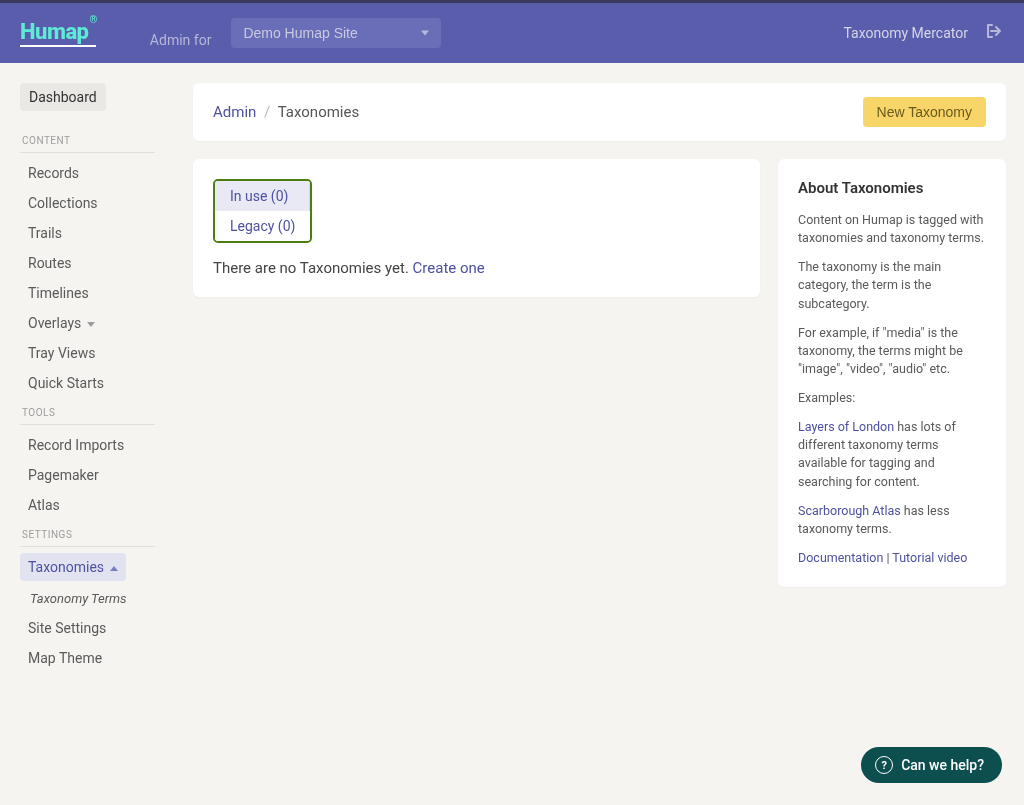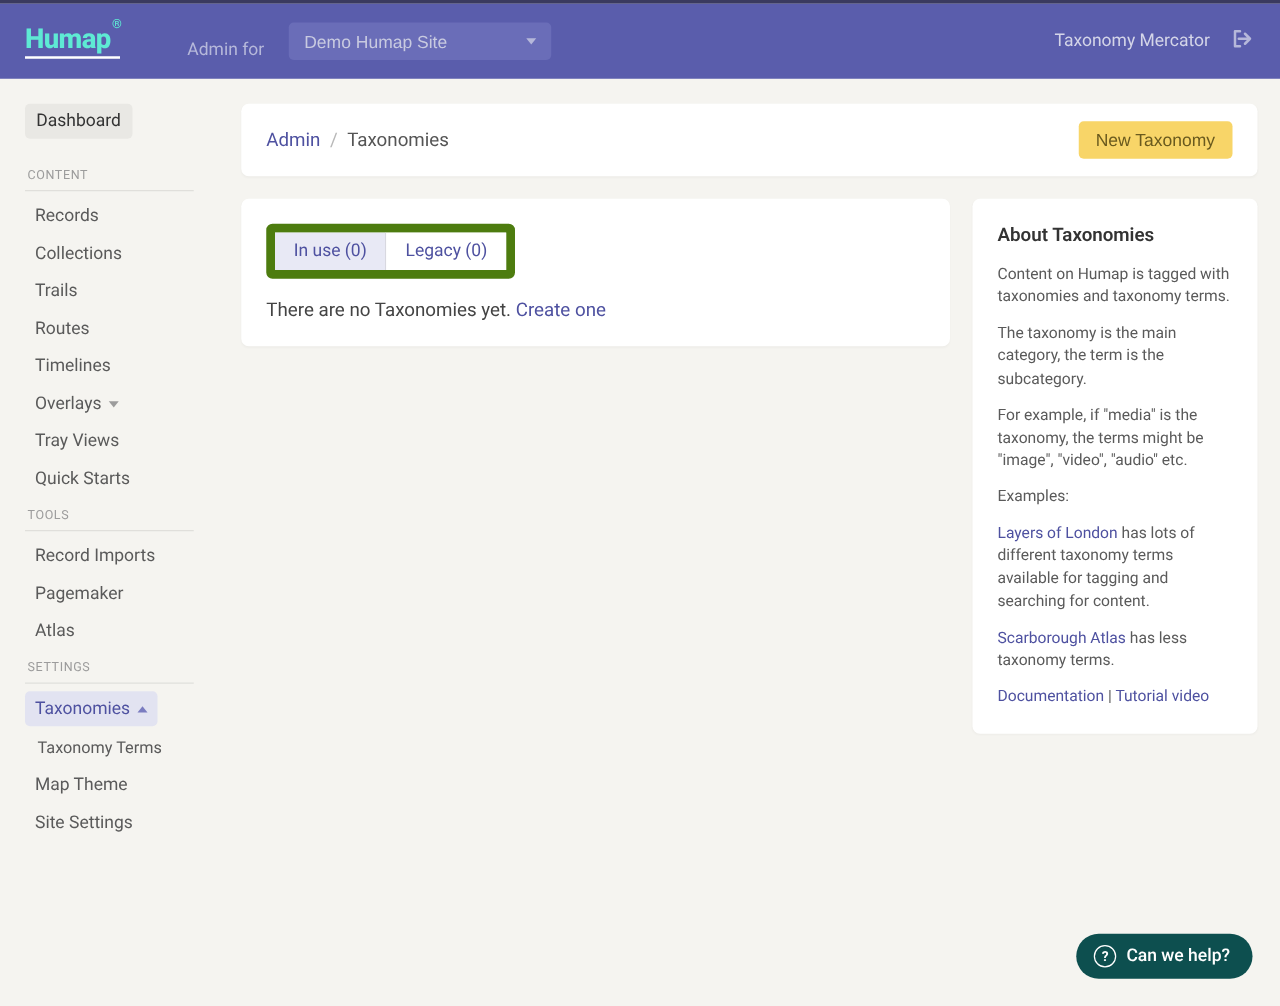--- a/index.html
+++ b/index.html
@@ -24,37 +24,37 @@
     
     
     .sidebar { width: 175px; padding: 20px 0 0 20px; }
     .sidebar-item { display: block; color: #5a5a5a; font-size: 14px; padding: 6px 8px; margin-bottom: 2px; cursor: pointer; border-radius: 4px; }
     .sidebar-item.dash { background: #e9e8e4; color: #333; display: inline-block; padding: 6px 9px; margin-bottom: 14px; }
     .sidebar-heading { color: #9c9c9c; font-size: 10px; letter-spacing: 0.5px; margin: 10px 0 6px 2px; text-transform: uppercase; }
     .sidebar-divider { border: none; border-top: 1px solid #e0dfdb; margin: 2px 20px 6px 0; }
     .sidebar-item.with-caret::after { content: ''; display: inline-block; margin-left: 6px; width: 0; height: 0; border-left: 4px solid transparent; border-right: 4px solid transparent; border-top: 5px solid #9c9c9c; vertical-align: middle; }
     .sidebar-item.active { background: #e2e3f1; color: #4e51a0; display: inline-block; }
     .sidebar-item.active.up::after { content: ''; display: inline-block; margin-left: 6px; width: 0; height: 0; border-left: 4px solid transparent; border-right: 4px solid transparent; border-bottom: 5px solid #7a7cc0; vertical-align: middle; }
-    .sidebar-sub { padding-left: 10px; font-size: 13px; color: #5a5a5a; margin-top: 2px; }
+    .sidebar-sub { padding-left: 10px; font-size: 13px; color: #5a5a5a; margin-top: 2px; font-style: italic; }
     
     
     .main { flex: 1; padding: 20px 18px 0 18px; }
     .breadcrumb-bar { background: #fff; border-radius: 6px; padding: 14px 20px; display: flex; align-items: center; justify-content: space-between; margin-bottom: 18px; box-shadow: 0 1px 2px rgba(0,0,0,0.03); }
     .breadcrumb { font-size: 15px; }
     .breadcrumb-link { color: #4e51a0; cursor: pointer; }
     .breadcrumb-sep { color: #b8b8b8; margin: 0 4px; }
     .breadcrumb-current { color: #555; }
     .new-btn { background: #f8d568; color: #6a5a1e; border: none; padding: 7px 14px; font-size: 14px; border-radius: 4px; cursor: pointer; }
     
     .content-row { display: flex; gap: 18px; align-items: flex-start; }
     .panel { background: #fff; border-radius: 6px; padding: 20px; box-shadow: 0 1px 2px rgba(0,0,0,0.03); }
     .panel-main { flex: 1; }
     .panel-side { width: 228px; }
     
-    .tabs { display: flex; gap: 0; margin-bottom: 16px; border: 7px solid #4d7c0f; border-radius: 5px; overflow: hidden; width: fit-content; }
+    .tabs { display: flex; gap: 0; margin-bottom: 16px; border: 2px solid #4d7c0f; border-radius: 5px; overflow: hidden; width: fit-content; flex-direction: column; }
     .tab { padding: 7px 15px; font-size: 14px; cursor: pointer; background: #fff; color: #4e51a0; border-right: 1px solid #d8d8e0; }
     .tab:last-child { border-right: none; }
     .tab.active { background: #e8e9f5; }
     
     .empty-msg { color: #444; font-size: 15px; }
     .inline-link { color: #4e51a0; cursor: pointer; }
     
     .side-title { font-size: 15px; font-weight: 600; color: #333; margin-bottom: 14px; }
     .side-p { font-size: 12.5px; color: #5a5a5a; margin-bottom: 11px; line-height: 1.45; }
     .side-link { color: #4e51a0; cursor: pointer; }
@@ -107,22 +107,22 @@
     <div class="sidebar-heading">TOOLS</div>
     <hr class="sidebar-divider">
     <div class="sidebar-item">Record Imports</div>
     <div class="sidebar-item">Pagemaker</div>
     <div class="sidebar-item">Atlas</div>
 
     <div class="sidebar-heading">SETTINGS</div>
     <hr class="sidebar-divider">
     <div><span class="sidebar-item active up">Taxonomies</span></div>
     <div class="sidebar-item sidebar-sub">Taxonomy Terms</div>
+    <div class="sidebar-item">Site Settings</div>
     <div class="sidebar-item">Map Theme</div>
-    <div class="sidebar-item">Site Settings</div>
   </div>
 
   <div class="main">
     <div class="breadcrumb-bar">
       <div class="breadcrumb">
         <span class="breadcrumb-link">Admin</span>
         <span class="breadcrumb-sep">/</span>
         <span class="breadcrumb-current">Taxonomies</span>
       </div>
       <button class="new-btn">New Taxonomy</button>

